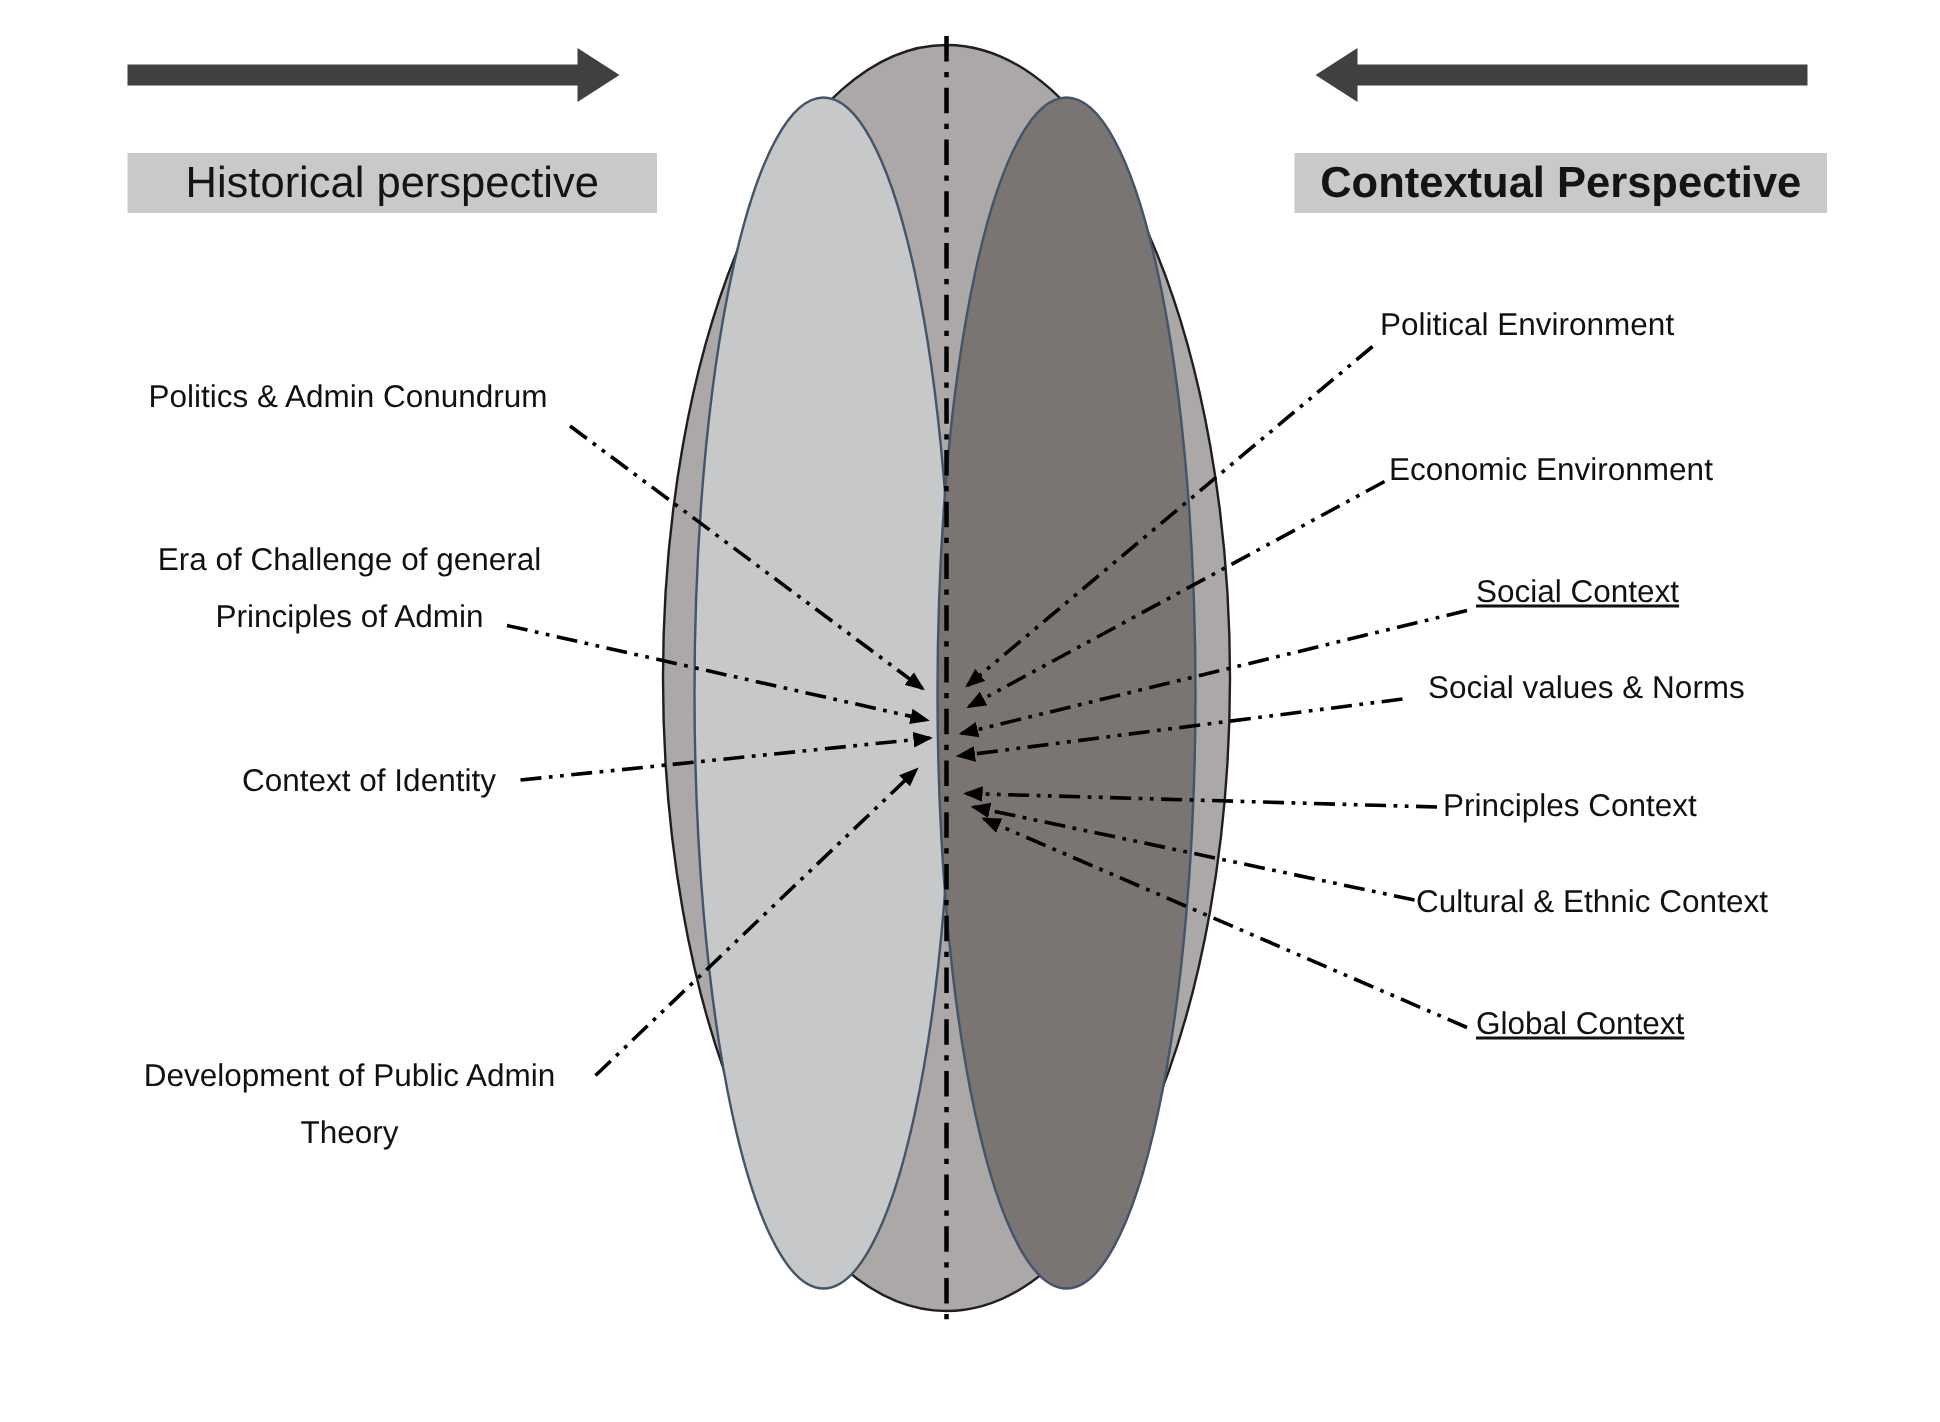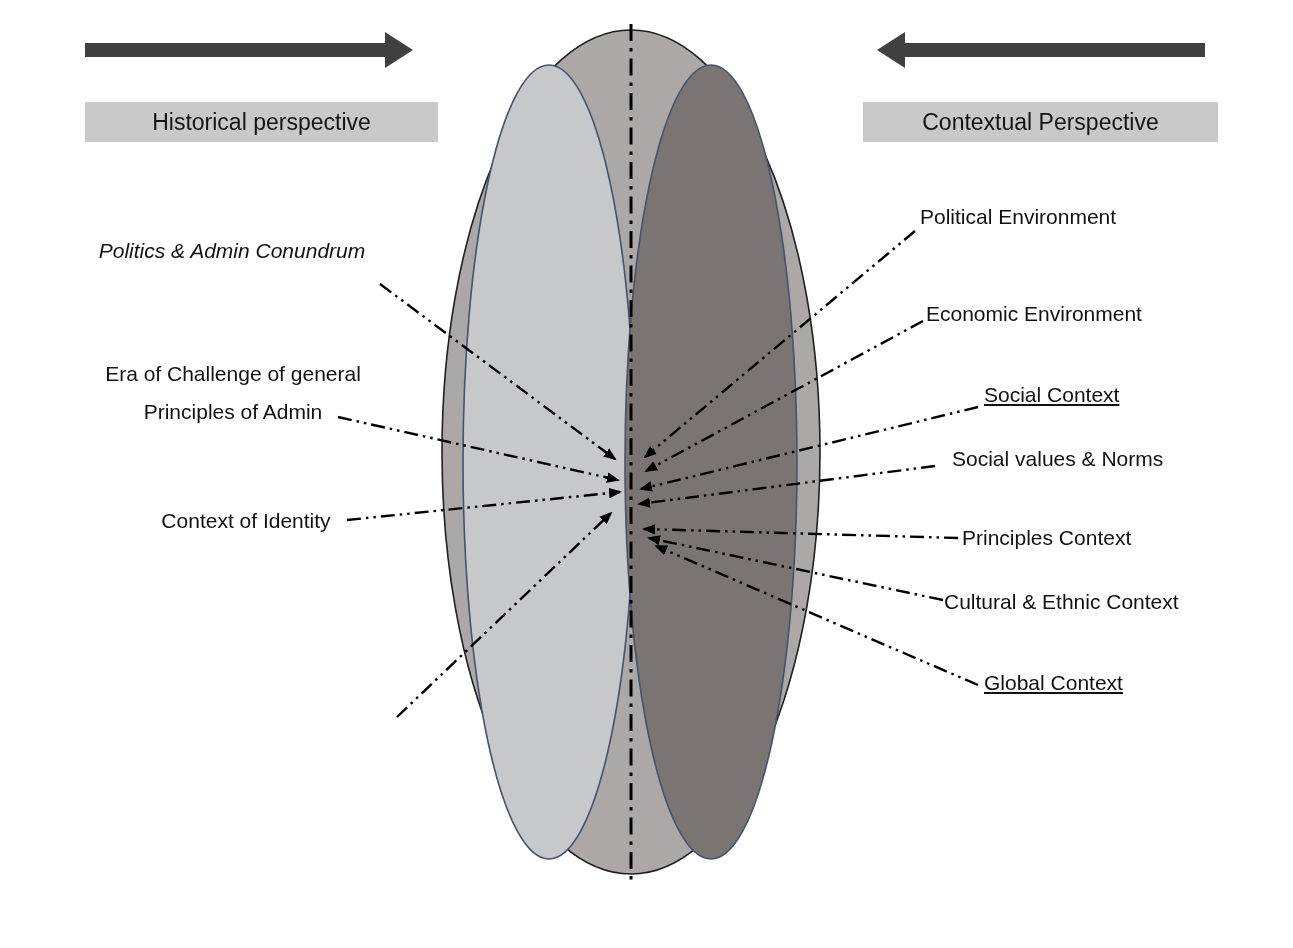--- a/index.html
+++ b/index.html
@@ -17,21 +17,21 @@
   svg.canvas{position:absolute;left:0;top:0;}
   .lbl{
     position:absolute;font-size:21px;line-height:1.25;
     white-space:pre-line;color:var(--text);
   }
   .lbl.two{line-height:1.8;}
   .lbl.centered{text-align:center;}
   .banner{
     position:absolute;height:40px;background:var(--banner-bg);
     display:flex;align-items:center;justify-content:center;
-    font-size:23px;color:#141414;
+    font-size:29px;color:#141414;
   }
   .outer-el{fill:var(--outer-ellipse-fill);stroke:var(--outer-ellipse-stroke);stroke-width:1.6;}
   .inner-el{stroke:var(--inner-ellipse-stroke);stroke-width:1.6;}
   .inner-el.left{fill:var(--left-ellipse-fill);}
   .inner-el.right{fill:var(--right-ellipse-fill);}
   .axis{stroke:var(--connector);stroke-width:3;stroke-dasharray:17 7 3.5 7;fill:none;}
   .conn{stroke:var(--connector);stroke-width:2.4;stroke-dasharray:14 5 2.5 5 2.5 5;fill:none;}
   .flow{fill:var(--flow-arrow);}
 </style>
 </head>
@@ -63,26 +63,28 @@
     <line class="conn" marker-end="url(#arrow)" x1="915" y1="231" x2="645" y2="457"></line>
     <line class="conn" marker-end="url(#arrow)" x1="923" y1="321" x2="646" y2="471"></line>
     <line class="conn" marker-end="url(#arrow)" x1="978" y1="407" x2="641" y2="489"></line>
     <line class="conn" marker-end="url(#arrow)" x1="935" y1="466" x2="639" y2="504"></line>
     <line class="conn" marker-end="url(#arrow)" x1="958" y1="538" x2="644" y2="529"></line>
     <line class="conn" marker-end="url(#arrow)" x1="943" y1="600" x2="649" y2="538"></line>
     <line class="conn" marker-end="url(#arrow)" x1="978" y1="685" x2="656" y2="546"></line>
   </svg>
 
   <div class="banner" style="left:85px;top:102px;width:353px;">Historical perspective</div>
-  <div class="banner" style="left:863px;top:102px;width:355px;">Contextual Perspective</div>
+  <div class="banner" style="left:863px;top:102px;width:355px;font-weight:bold;">Contextual Perspective</div>
 
-  <div class="lbl centered" style="left:86px;top:238px;width:292px;font-style:italic;">Politics &amp; Admin Conundrum</div>
+  <div class="lbl centered" style="left:86px;top:252px;width:292px;">Politics &amp; Admin Conundrum</div>
   <div class="lbl centered two" style="left:88px;top:355px;width:290px;">Era of Challenge of general
 Principles of Admin</div>
   <div class="lbl centered" style="left:152px;top:508px;width:188px;">Context of Identity</div>
+  <div class="lbl centered two" style="left:85px;top:699px;width:296px;">Development of Public Admin
+Theory</div>
 
   <div class="lbl" style="left:920px;top:204px;">Political Environment</div>
   <div class="lbl" style="left:926px;top:301px;">Economic Environment</div>
   <div class="lbl" style="left:984px;top:382px;text-decoration:underline;">Social Context</div>
   <div class="lbl" style="left:936px;top:446px;margin-left:16px;">Social values &amp; Norms</div>
   <div class="lbl" style="left:962px;top:525px;">Principles Context</div>
   <div class="lbl" style="left:944px;top:589px;">Cultural &amp; Ethnic Context</div>
   <div class="lbl" style="left:984px;top:670px;text-decoration:underline;">Global Context</div>
 
 </div>

